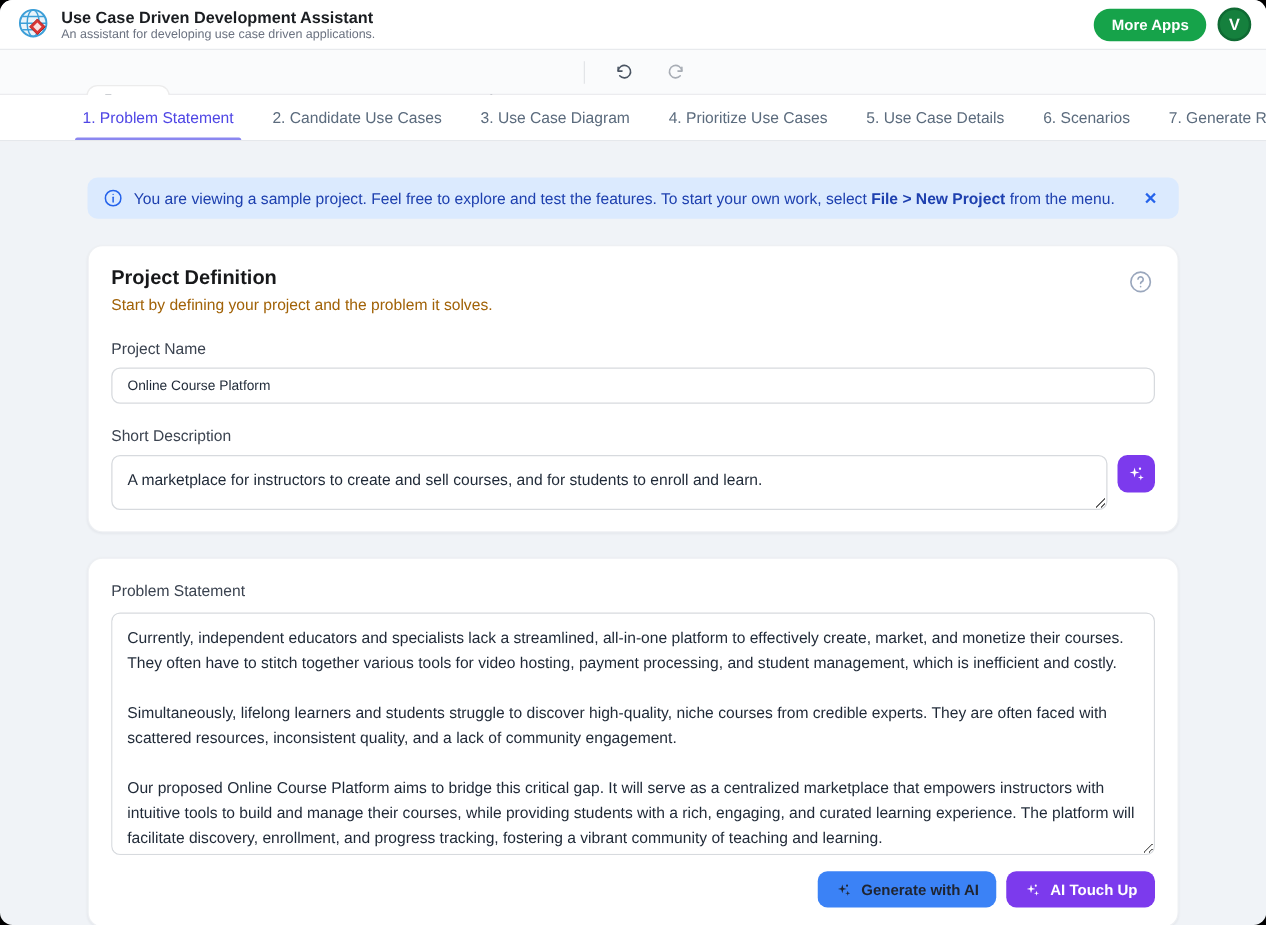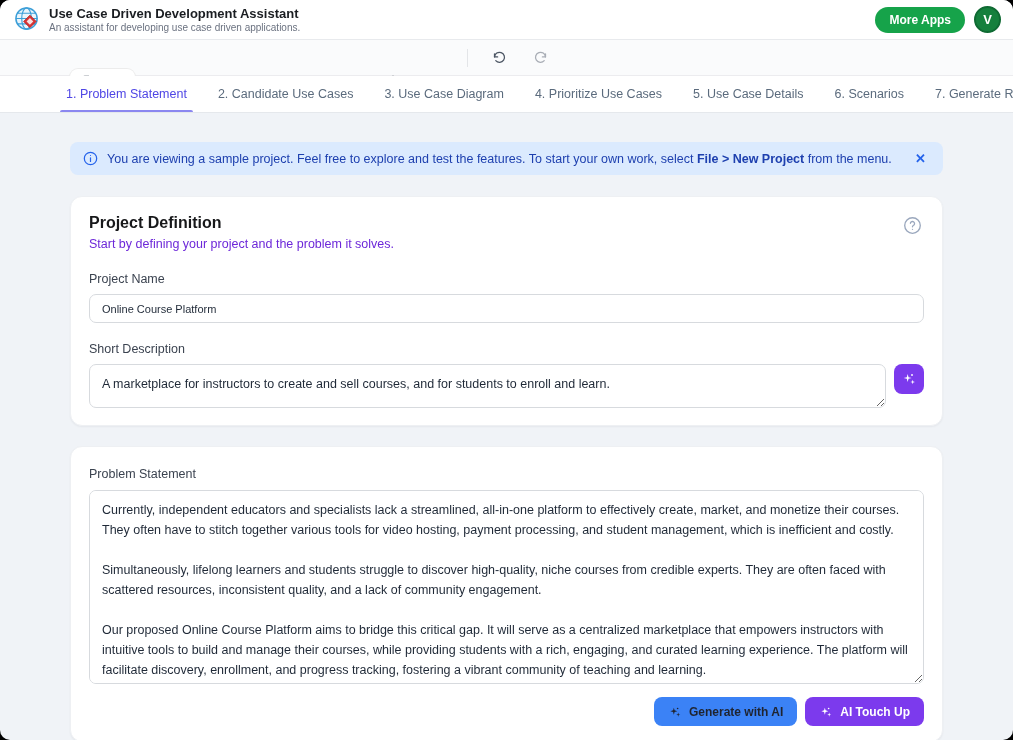--- a/index.html
+++ b/index.html
@@ -82,21 +82,21 @@
 
   .card {
     background:#fff; border-radius:12px; border:1px solid #eef0f3;
     box-shadow:0 1px 2px rgba(16,24,40,.05); padding:17px 18px;
   }
   .card-1 { margin-top:21px; }
   .card-2 { margin-top:20px; padding-bottom:15px; }
 
   .card-head { display:flex; align-items:flex-start;gap:34px; }
   .card-title { font-size:16px; font-weight:700; color:#17181a; }
-  .card-sub { font-size:12.5px; color:#6d28d9; margin-top:5px; }
+  .card-sub { font-size:12.5px; color:#a16207; margin-top:5px; }
   .help-btn { margin-left:auto; background:none; border:none; cursor:pointer; padding:2px; }
 
   .field-label { font-size:12.5px; font-weight:500; color:#3b4350; }
   .lbl-mt-lg { display:block; margin-top:21px; }
   .lbl-mt-md { display:block; margin-top:19px; }
 
   .text-input {
     margin-top:8px; width:100%; height:29px; border:1px solid #d7dade;
     border-radius:7px; padding:0 12px; font-size:11px; color:#1f2937;
     font-family:inherit; background:#fff; outline:none;

